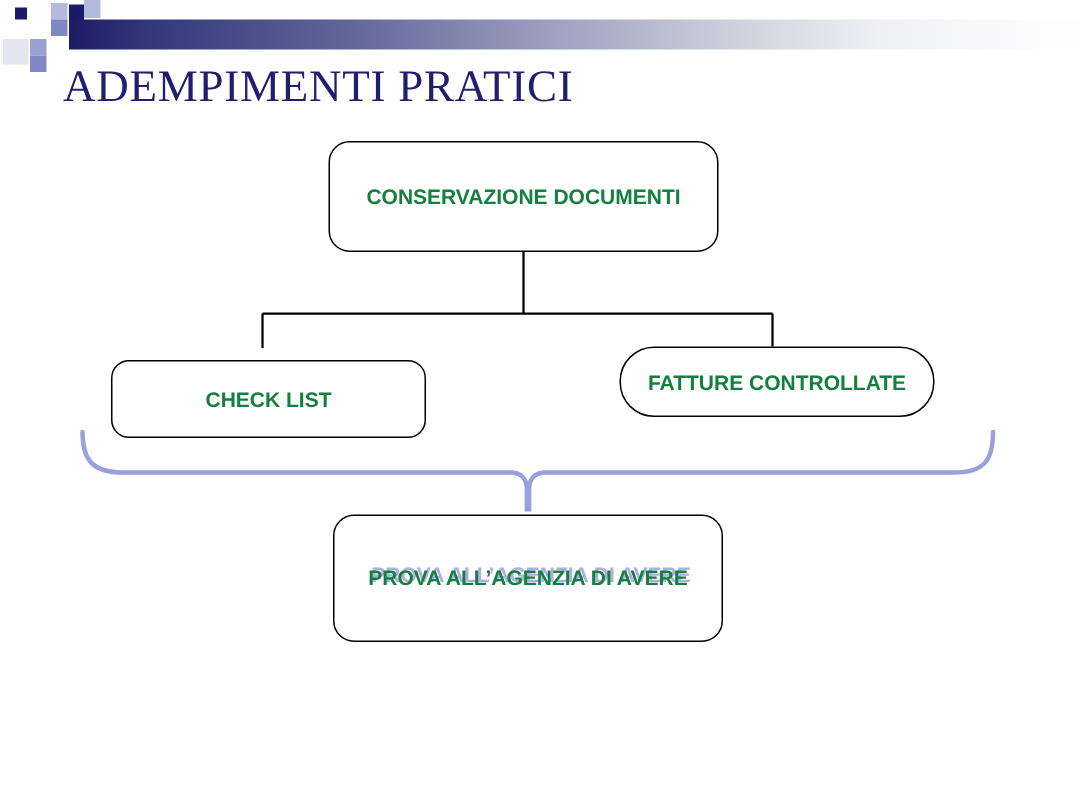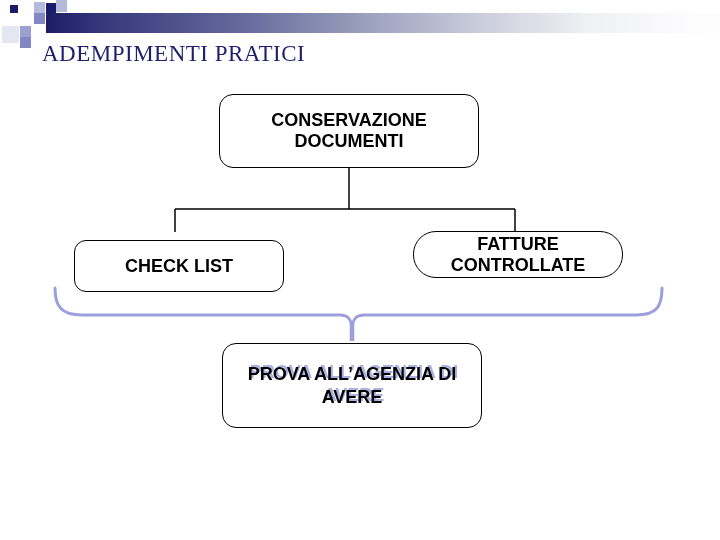--- a/index.html
+++ b/index.html
@@ -32,40 +32,40 @@
   .sq-light  { background: #b4badc; }
   .sq-pale   { background: #e4e6f2; }
 
   
   .title {
     position: absolute;
     left: 42px; top: 41px;
     margin: 0;
     font-family: "Liberation Serif", "DejaVu Serif", serif;
     font-weight: normal;
-    font-size: 23px;
+    font-size: 30px;
     letter-spacing: 0.5px;
     color: #1f1f6e;
     white-space: nowrap;
   }
 
   
   .node {
     position: absolute;
     box-sizing: border-box;
     background: #ffffff;
     border: 1.5px solid #000000;
     border-radius: 14px;
     display: flex;
     align-items: center;
     justify-content: center;
     text-align: center;
-    color: #000000;
+    color: #15803d;
     font-weight: bold;
-    font-size: 18px;
+    font-size: 14px;
   }
   .node-root   { left: 219px; top:  94px; width: 260px; height: 74px; }
   .node-left   { left:  74px; top: 240px; width: 210px; height: 52px; border-radius: 12px; }
   .node-right  { left: 413px; top: 231px; width: 210px; height: 47px; border-radius: 23px; }
   .node-result { left: 222px; top: 343px; width: 260px; height: 85px; }
   .node-result .line {
     display: block;
     line-height: 22.5px;
     text-shadow: 2px -2px 0 #aab1e2;
   }

